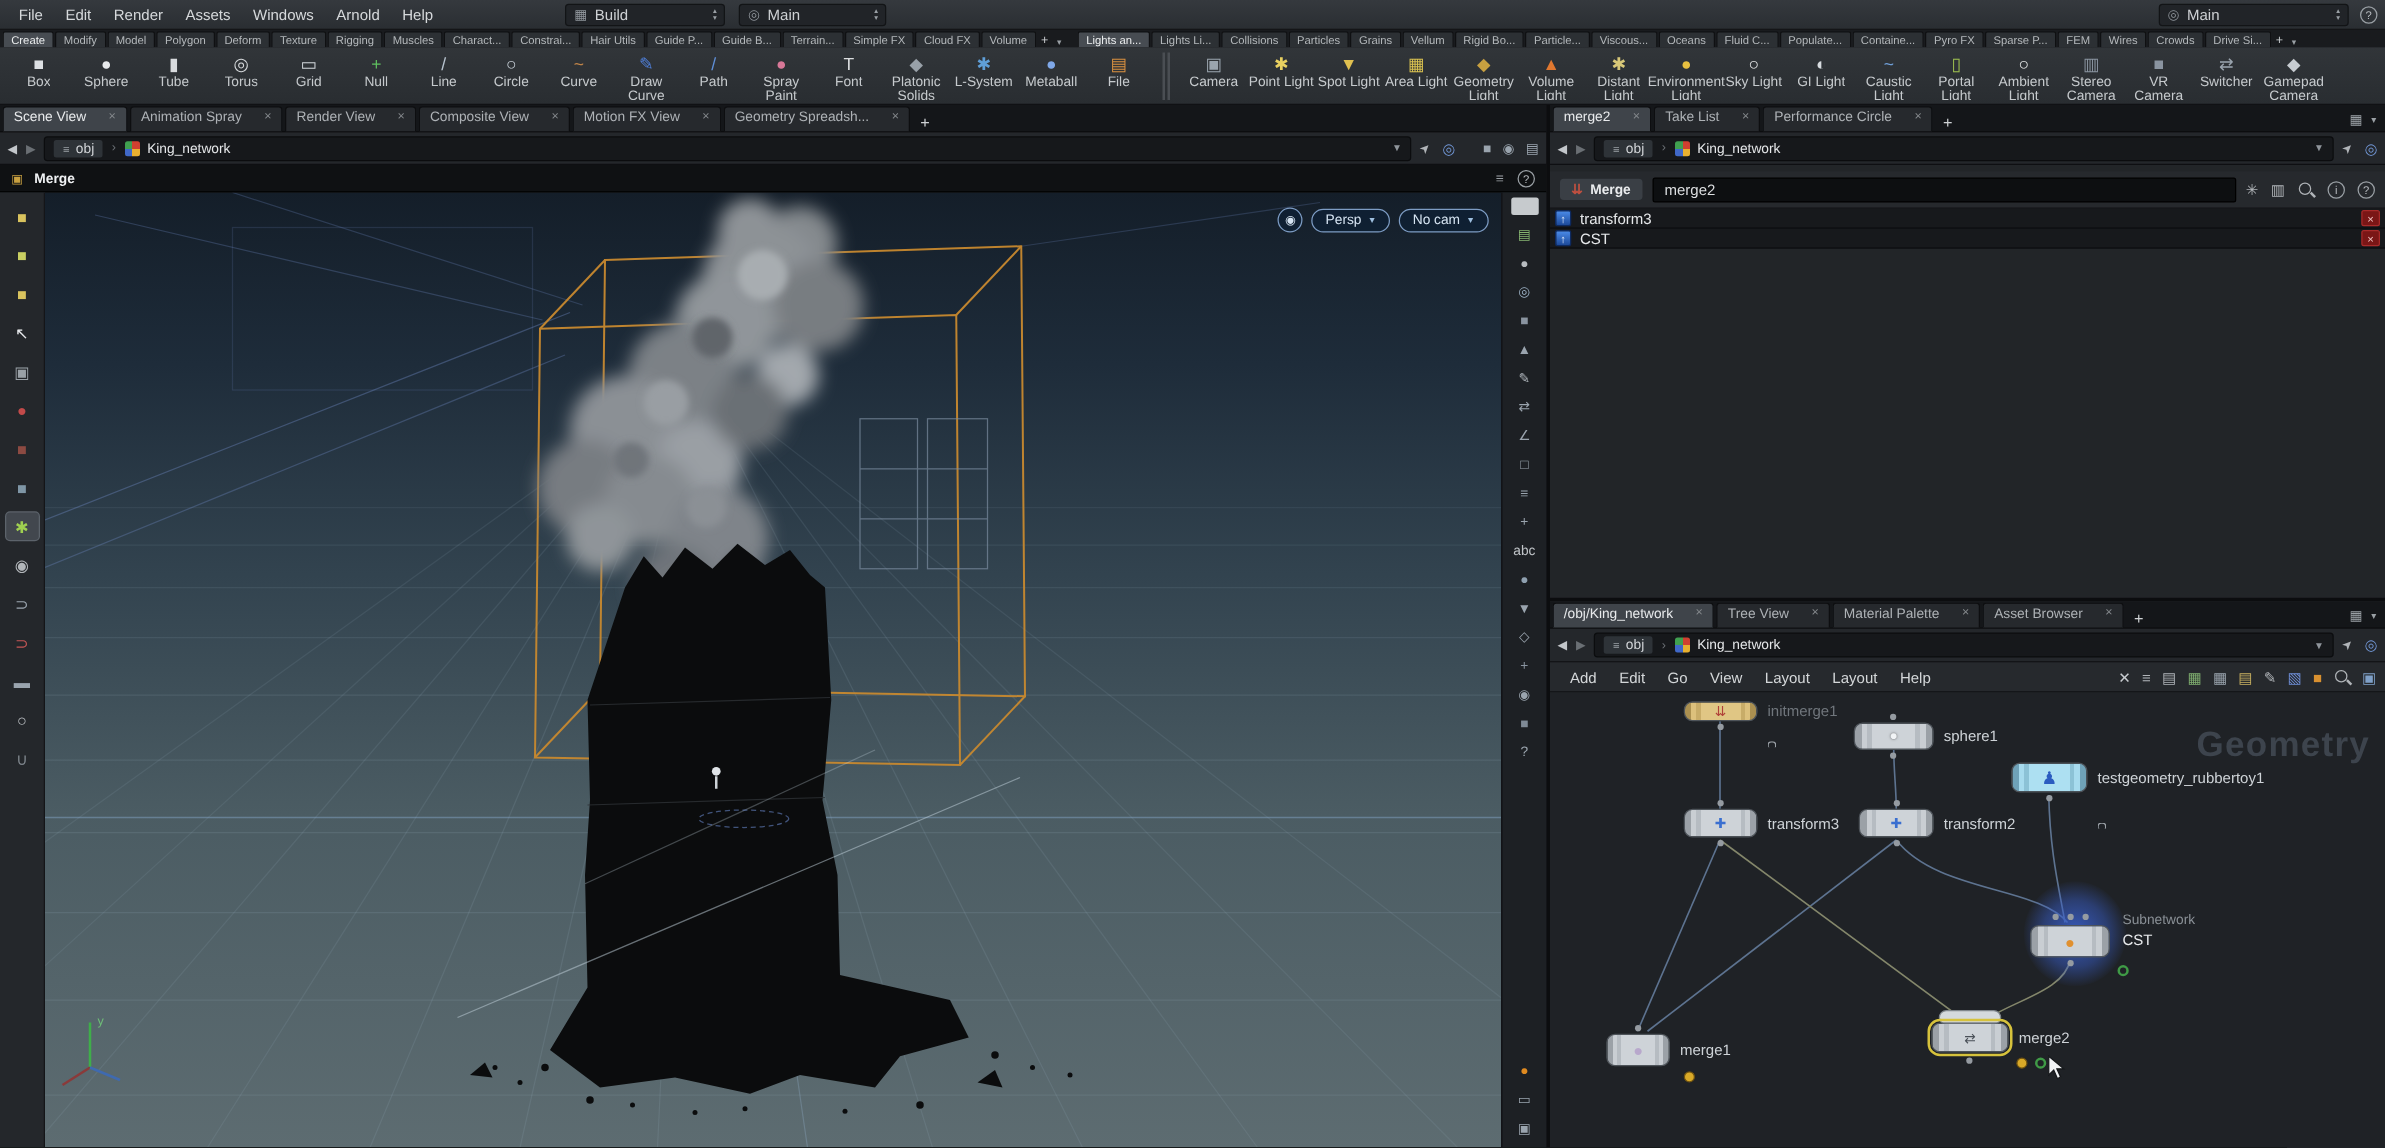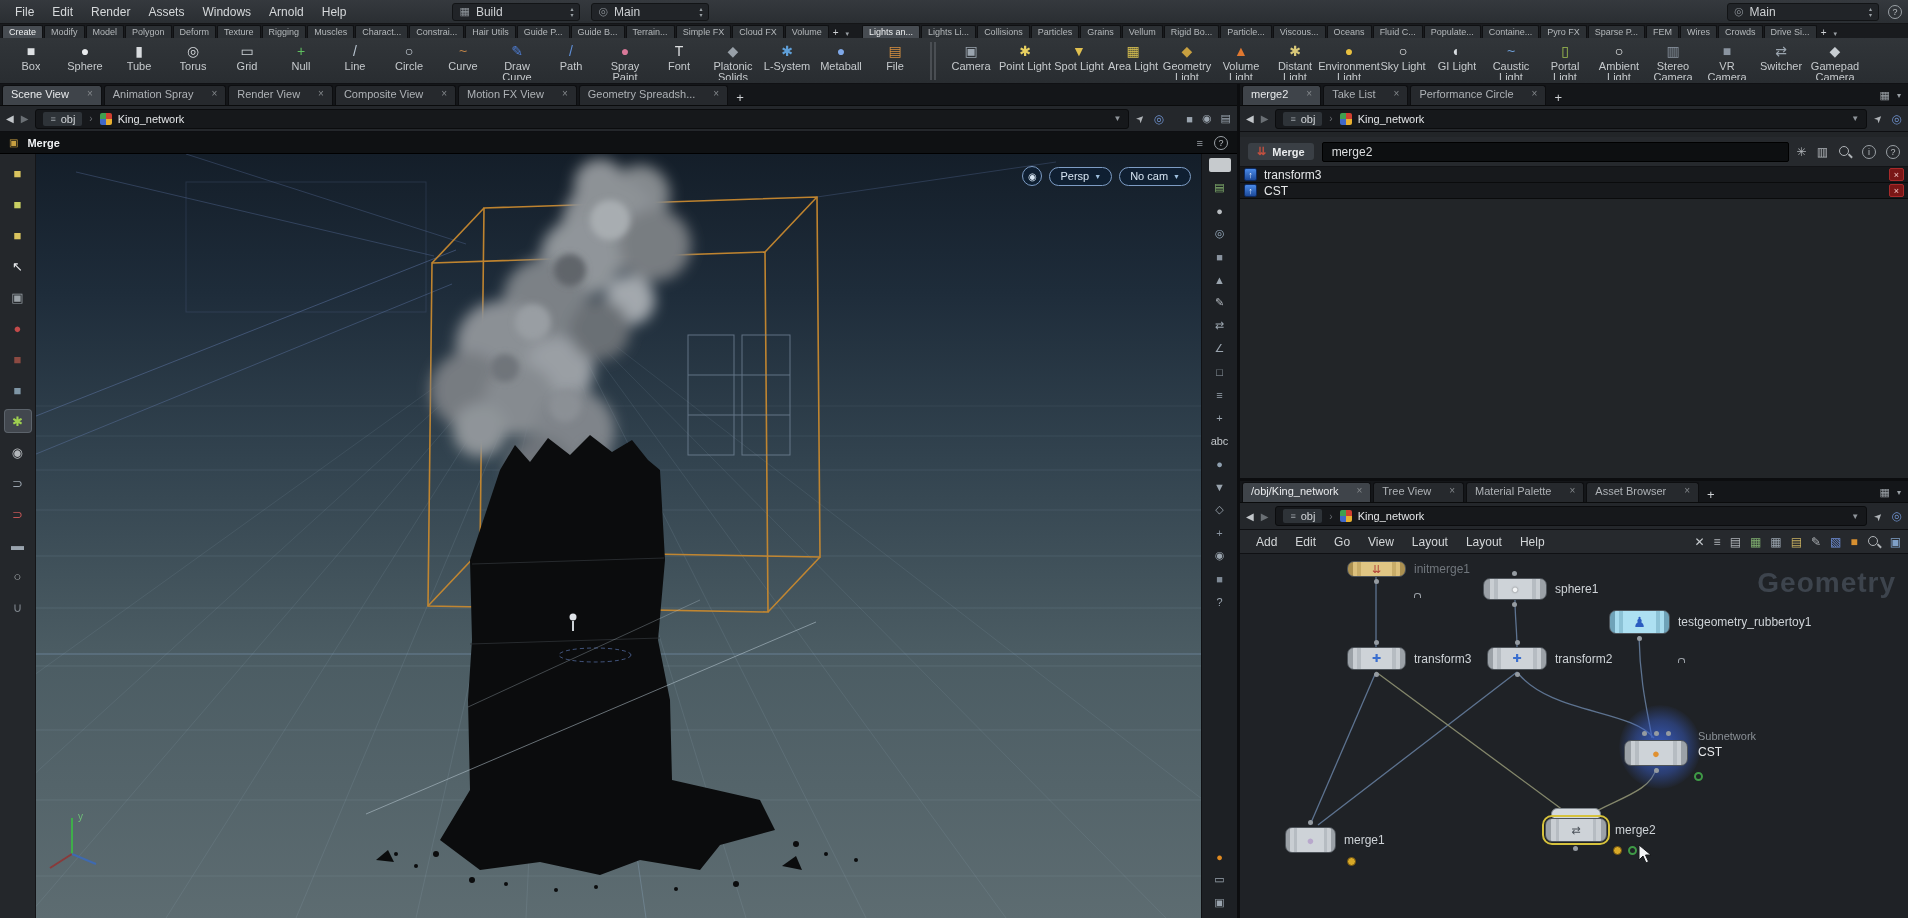--- a/index.html
+++ b/index.html
@@ -85,21 +85,21 @@
 .opname{font-size:12px;color:#e6e8ea}
 .delx{margin-left:auto;width:15px;height:13px;background:#7a1616;border:1px solid #a82a2a;border-radius:2px;color:#f2c6c6;font-size:9px;display:flex;align-items:center;justify-content:center}
 .param-empty{flex:1;background:#222528}
 .hdivider{height:3px;background:#0c0d0f}
 
 .network-pane{height:437px;display:flex;flex-direction:column;position:relative}
 .netmenus{height:24px;background:#26292d;display:flex;align-items:center;gap:1px;padding:0 7px;border-bottom:1px solid #0f1013}
 .netmenu{font-size:12px;color:#d4d7d9;padding:2px 9px}
 .netmenu-icons{margin-left:auto;display:flex;gap:9px;font-size:12px;color:#a8acb0;align-items:center}
 .net-canvas{position:relative;flex:1;background:#1f2226;overflow:hidden}
-.net-watermark{position:absolute;top:13px;right:12px;font-size:28px;font-weight:bold;color:#3d444d;letter-spacing:1px}
+.net-watermark{position:absolute;top:26px;right:12px;font-size:28px;font-weight:bold;color:#3d444d;letter-spacing:1px}
 .wires{position:absolute;left:0;top:0}
 .w{stroke:#5d7390;stroke-width:1.3;fill:none}
 .w.olive{stroke:#84876b}
 .glow{position:absolute;border-radius:50%;background:radial-gradient(ellipse at center,rgba(58,96,205,.9) 0%,rgba(58,96,205,.45) 45%,rgba(58,96,205,0) 72%)}
 .nnode{position:absolute}
 .nbody{position:relative;border-radius:7px;border:1px solid #4e545a;background:linear-gradient(90deg,#9ba1a7 0%,#9ba1a7 9%,#c9ced3 9%,#c9ced3 16%,#b6bcc2 16%,#b6bcc2 22%,#ced3d8 22%,#ced3d8 78%,#b6bcc2 78%,#b6bcc2 84%,#c9ced3 84%,#c9ced3 91%,#9ba1a7 91%)}
 .nbody.tan{background:linear-gradient(90deg,#ab9050 0%,#ab9050 9%,#dcc07c 9%,#dcc07c 16%,#c8ac68 16%,#c8ac68 22%,#e0c684 22%,#e0c684 78%,#c8ac68 78%,#c8ac68 84%,#dcc07c 84%,#dcc07c 91%,#ab9050 91%)}
 .nbody.cyan{background:linear-gradient(90deg,#6fa2b8 0%,#6fa2b8 9%,#a7dbee 9%,#a7dbee 16%,#8cc2d6 16%,#8cc2d6 22%,#ade0f2 22%,#ade0f2 78%,#8cc2d6 78%,#8cc2d6 84%,#a7dbee 84%,#a7dbee 91%,#6fa2b8 91%)}
 .nbody.ring{outline:2px solid #d6c23c;outline-offset:1px}
 .nicon{position:absolute;inset:0;display:flex;align-items:center;justify-content:center;font-size:11px}

